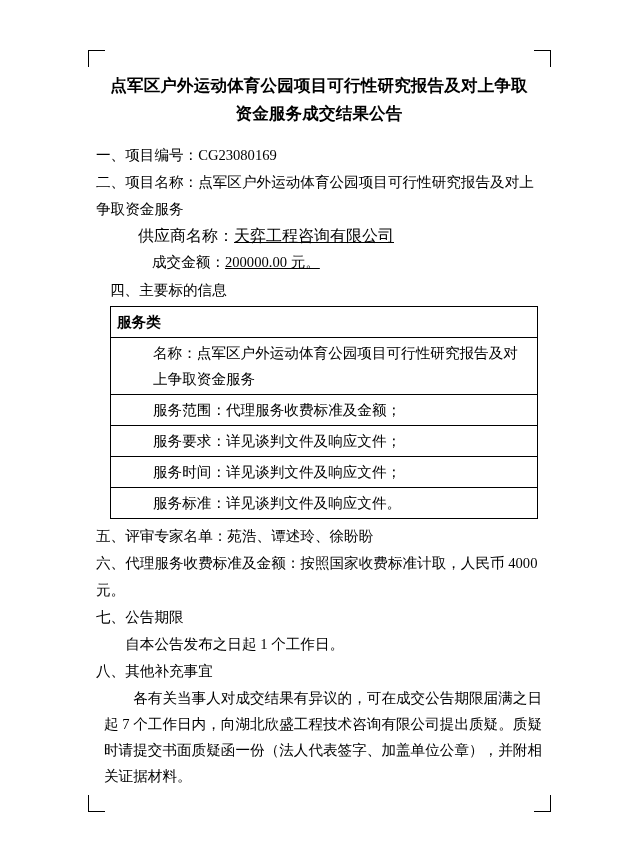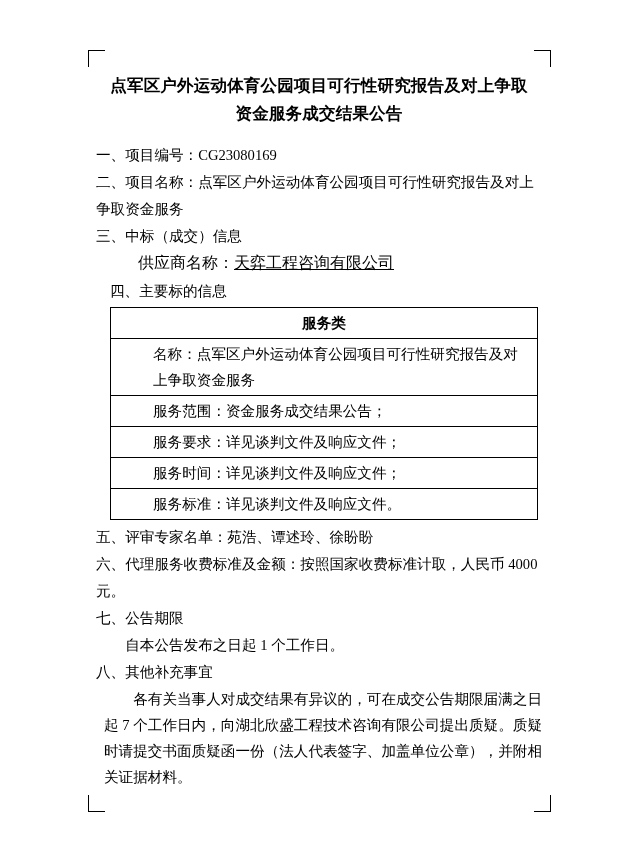--- a/index.html
+++ b/index.html
@@ -88,21 +88,21 @@
   table.goods th, table.goods td {
     border: 1px solid #000000;
     font-size: 14.6px;
     line-height: 26px;
     padding: 2px 6px;
     vertical-align: top;
     text-align: left;
     font-weight: normal;
   }
   table.goods th {
-    text-align: center;
+    text-align: left;
     font-weight: bold;
   }
   table.goods td.cell-wrap {
     line-height: 26px;
     padding-left: 42px;
   }
 
   .tail {
     margin-top: 3px;
   }
@@ -123,41 +123,43 @@
     <div class="doc-title">
       <span>点军区户外运动体育公园项目可行性研究报告及对上争取</span>
       <span class="line2">资金服务成交结果公告</span>
     </div>
 
     <p class="para">一、项目编号：CG23080169</p>
 
     <p class="para">二、项目名称：点军区户外运动体育公园项目可行性研究报告及对上</p>
     <p class="para">争取资金服务</p>
 
-    <p class="para">三、中标（成交）信息</p>
 
     <p class="sub-line">
       <span>供应商名称：</span><span class="u">天弈工程咨询有限公司</span>
     </p>
 
+    <p class="sub-line2">
+      <span>成交金额：</span><span class="u">200000.00 元。</span>
+    </p>
 
     <p class="section-head">四、主要标的信息</p>
 
     <table class="goods">
       <thead>
         <tr>
           <th>服务类</th>
         </tr>
       </thead>
       <tbody>
         <tr>
           <td class="cell-wrap">名称：点军区户外运动体育公园项目可行性研究报告及对上争取资金服务</td>
         </tr>
         <tr>
-          <td class="cell-wrap">服务范围：资金服务成交结果公告；</td>
+          <td class="cell-wrap">服务范围：代理服务收费标准及金额；</td>
         </tr>
         <tr>
           <td class="cell-wrap">服务要求：详见谈判文件及响应文件；</td>
         </tr>
         <tr>
           <td class="cell-wrap">服务时间：详见谈判文件及响应文件；</td>
         </tr>
         <tr>
           <td class="cell-wrap">服务标准：详见谈判文件及响应文件。</td>
         </tr>

